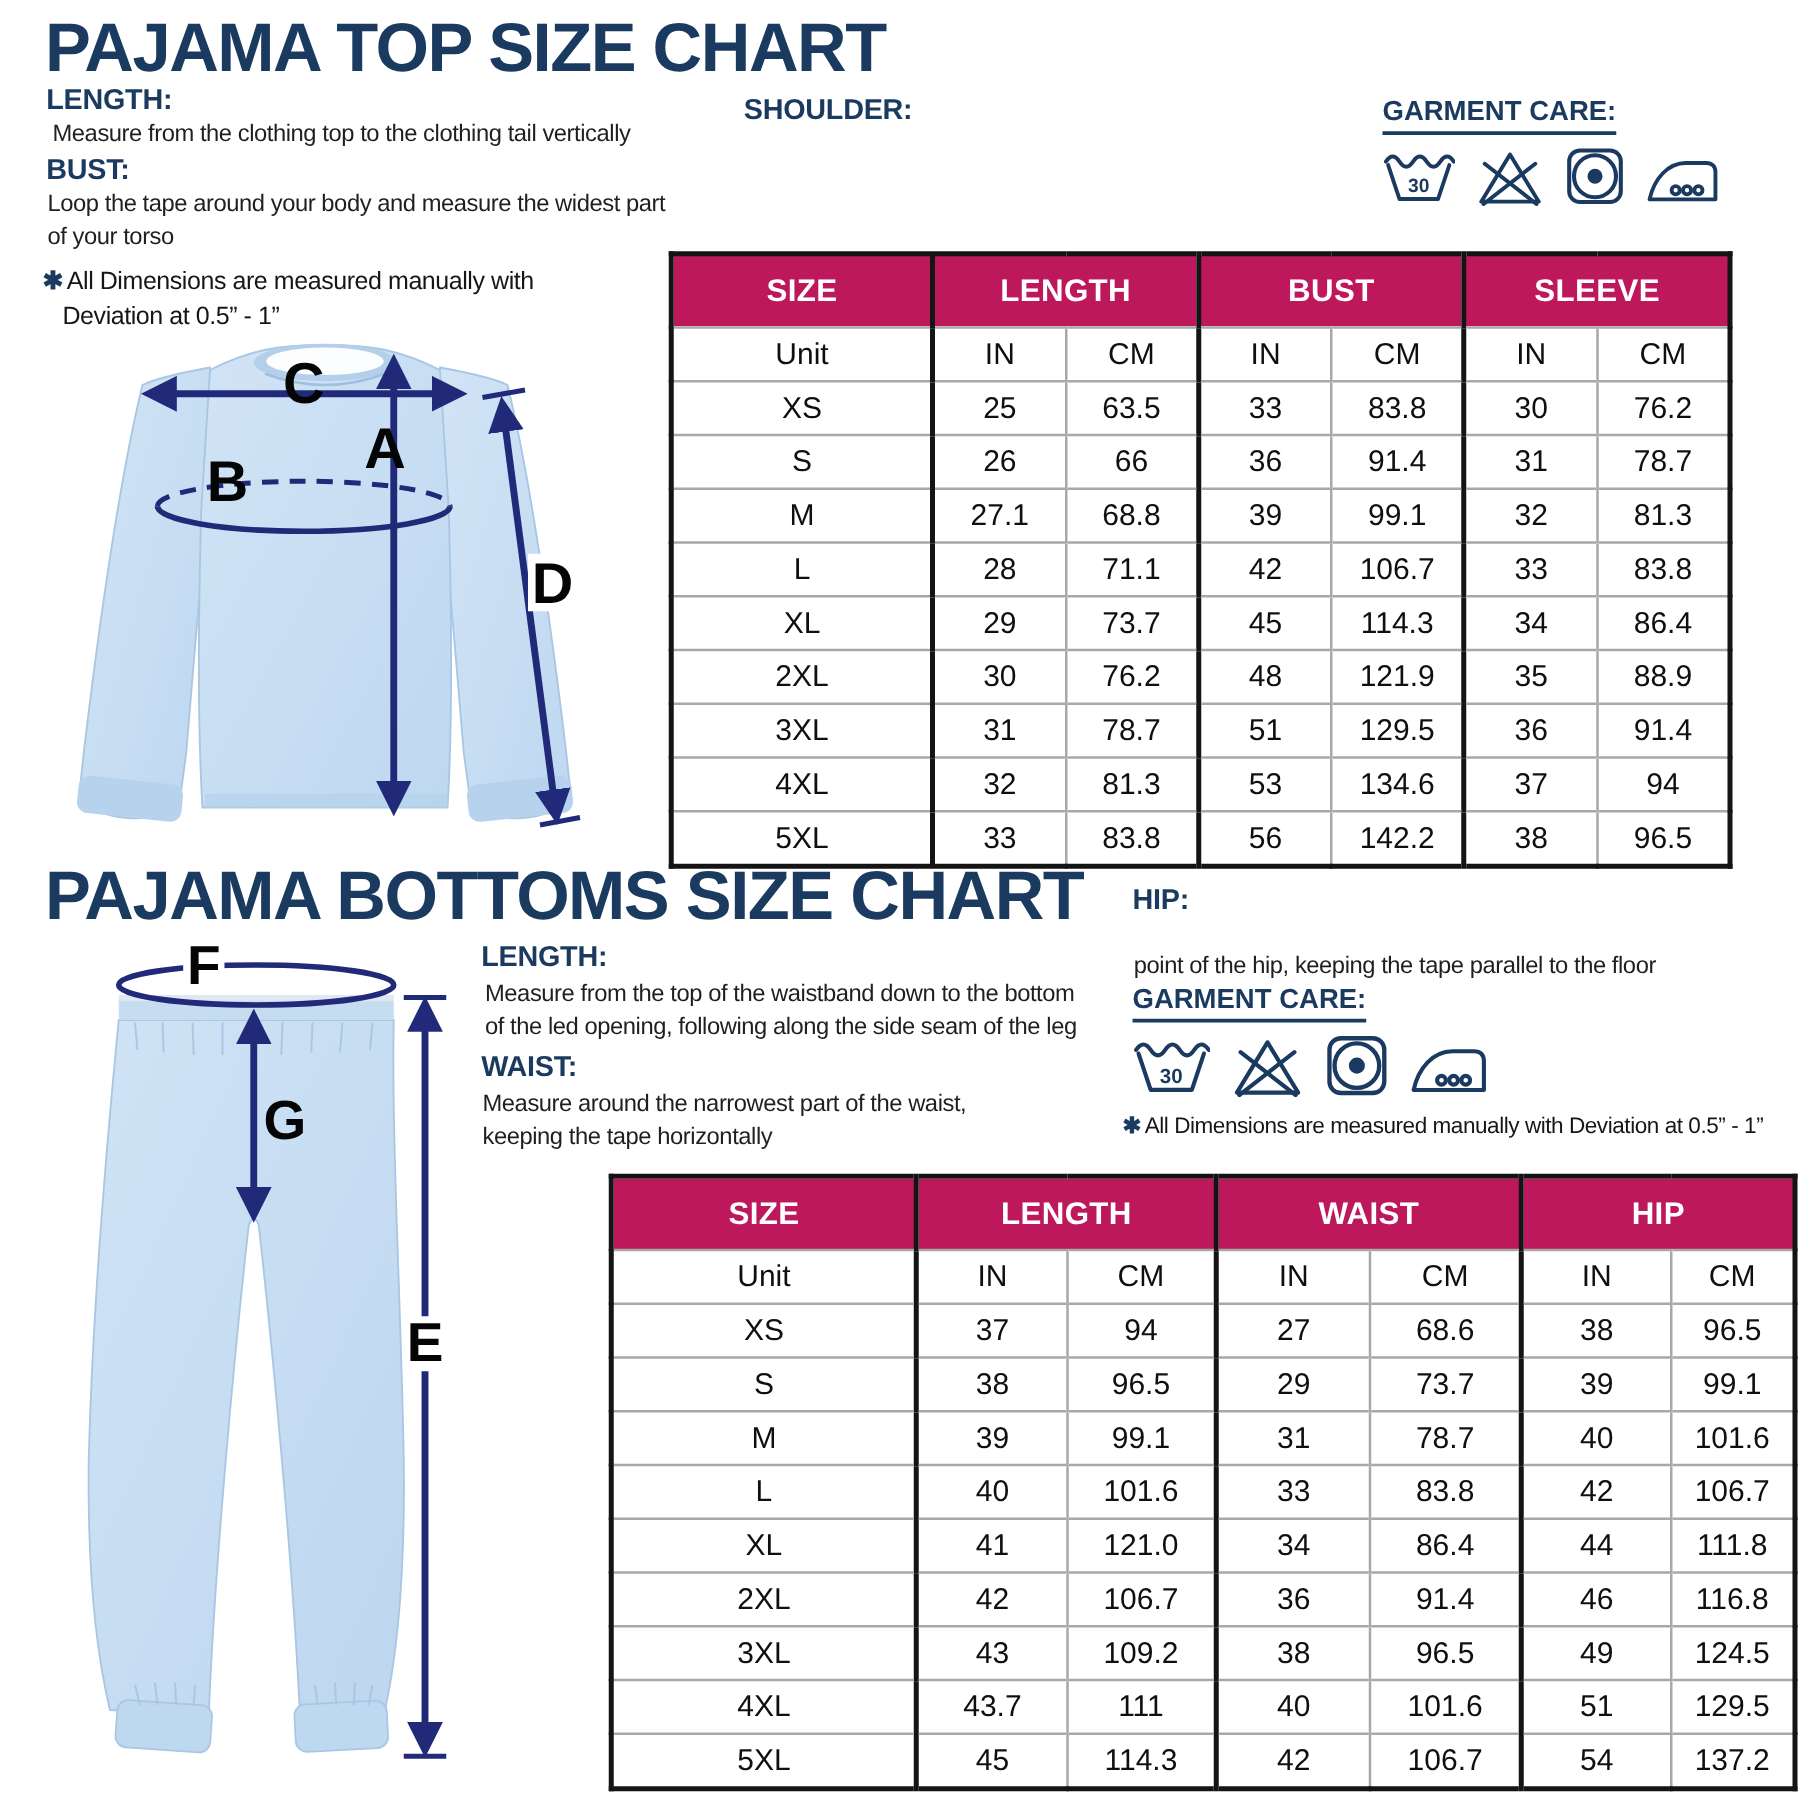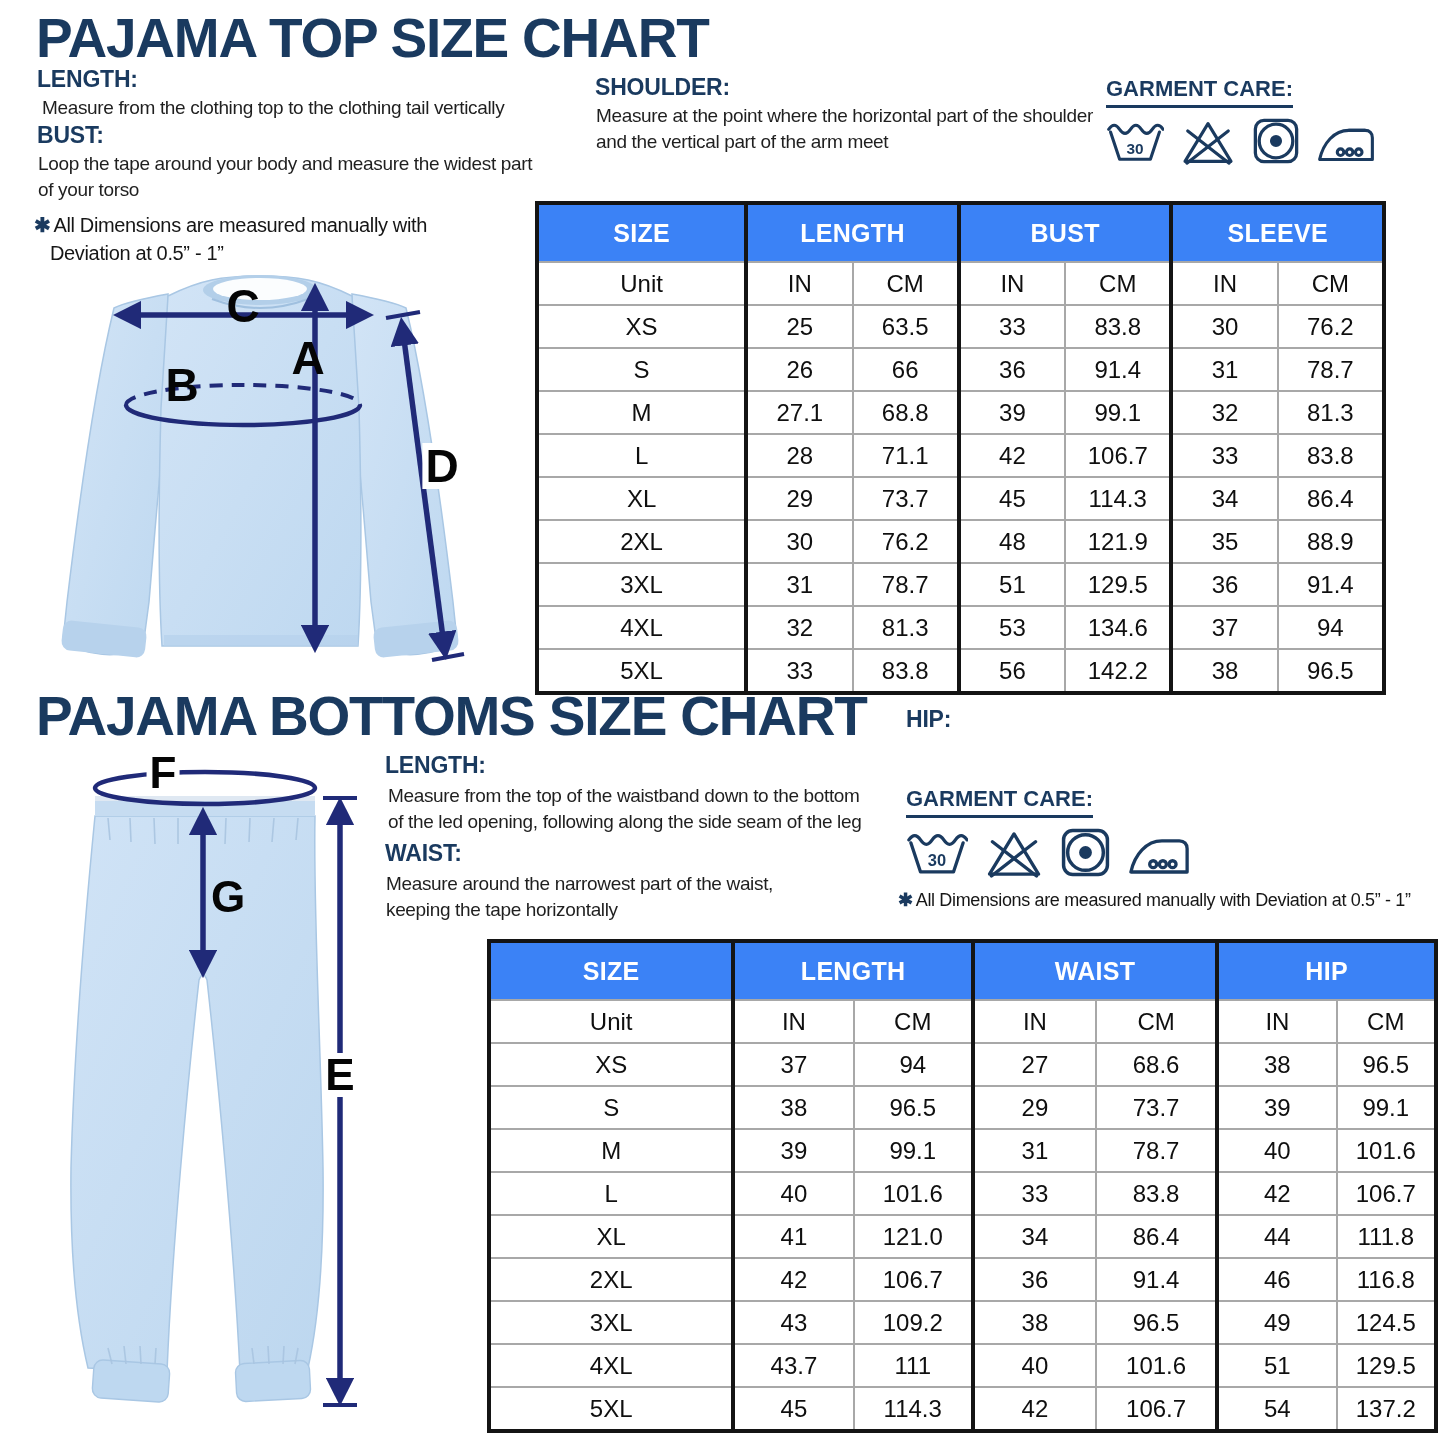--- a/index.html
+++ b/index.html
@@ -15,21 +15,21 @@
   .note .indent{margin-left:16px;}
   .care-head{font-size:22px;font-weight:800;color:#1a3a5f;border-bottom:3px solid #1a3a5f;
              padding-bottom:3px;display:inline-block;white-space:nowrap;}
   .care-icons{display:flex;align-items:flex-end;gap:16px;margin-top:9px;}
   .care-icons svg{display:block;}
   
   table.size-table{position:absolute;border-collapse:collapse;table-layout:fixed;background:#fff;
                    border:4px solid #141414;}
   table.size-table th,table.size-table td{text-align:center;vertical-align:middle;padding:0;
                    font-size:24px;color:#0f0f0f;overflow:hidden;}
-  tr.ghead th{background:#3b82f6;color:#fff;font-weight:700;font-size:25px;height:56px;letter-spacing:.3px;}
+  tr.ghead th{background:#be185d;color:#fff;font-weight:700;font-size:25px;height:56px;letter-spacing:.3px;}
   tr.ghead th + th{border-left:4px solid #141414;}
   tr.unit-row td{height:46px;}
   table.size-table td{height:41px;border-top:2px solid #a8a8a8;}
   table.size-table td:nth-child(2),table.size-table td:nth-child(4),table.size-table td:nth-child(6){
      border-left:4px solid #141414;}
   table.size-table td:nth-child(3),table.size-table td:nth-child(5),table.size-table td:nth-child(7){
      border-left:2px solid #a8a8a8;}
   
   .dim-letter{position:absolute;transform:translate(-50%,-50%);font-size:46px;font-weight:800;
               color:#050505;line-height:1;}
@@ -46,21 +46,20 @@
   <div class="abs body-text nowrap" style="left:42px;top:95px;">Measure from the clothing top to the clothing tail vertically</div>
   <div class="abs sub-head" style="left:37px;top:122px;">BUST:</div>
   <div class="abs body-text" style="left:38px;top:151px;width:505px;">Loop the tape around your body and measure the widest part of your torso</div>
 
   <div class="abs note" style="left:34px;top:211px;">
     <span class="star">✱</span><span>All Dimensions are measured manually with</span><br>
     <span class="indent">Deviation at 0.5” - 1”</span>
   </div>
 
   <div class="abs sub-head" style="left:595px;top:74px;">SHOULDER:</div>
-  <div class="abs body-text" style="left:596px;top:103px;width:505px;">Measure at the point where the horizontal part of the shoulder and the vertical part of the arm meet</div>
 
   <div class="abs" style="left:1106px;top:76px;">
     <div class="care-head">GARMENT CARE:</div>
     <div class="care-icons">
       <span>
         <svg width="58" height="46" viewBox="0 0 64 50" fill="none" stroke="#1a3a5f" stroke-width="3.4" stroke-linecap="round" stroke-linejoin="round">
           <path d="M3,11 q6,-9 12,0 q6,9 12,0 q6,-9 12,0 q6,9 12,0 q6,-9 12,0"></path>
           <path d="M5,14 L15,44 L49,44 L59,14"></path>
           <text x="32" y="38" text-anchor="middle" font-size="17" font-weight="bold" fill="#1a3a5f" stroke="none">30</text>
         </svg>
@@ -254,20 +253,21 @@
   </div>
   <div class="abs sub-head" style="left:385px;top:840px;">WAIST:</div>
   <div class="abs body-text" style="left:386px;top:871px;">
     <span class="nowrap">Measure around the narrowest part of the waist,</span><br>
     <span class="nowrap">keeping the tape horizontally</span>
   </div>
 
   <div class="abs sub-head" style="left:906px;top:706px;">HIP:</div>
   <div class="abs body-text" style="left:907px;top:734px;">
     <br>
+    <span class="nowrap">point of the hip, keeping the tape parallel to the floor</span>
   </div>
 
   <div class="abs" style="left:906px;top:786px;">
     <div class="care-head">GARMENT CARE:</div>
     <div class="care-icons">
       <span>
         <svg width="62" height="49" viewBox="0 0 64 50" fill="none" stroke="#1a3a5f" stroke-width="3.4" stroke-linecap="round" stroke-linejoin="round">
           <path d="M3,11 q6,-9 12,0 q6,9 12,0 q6,-9 12,0 q6,9 12,0 q6,-9 12,0"></path>
           <path d="M5,14 L15,44 L49,44 L59,14"></path>
           <text x="32" y="38" text-anchor="middle" font-size="17" font-weight="bold" fill="#1a3a5f" stroke="none">30</text>

